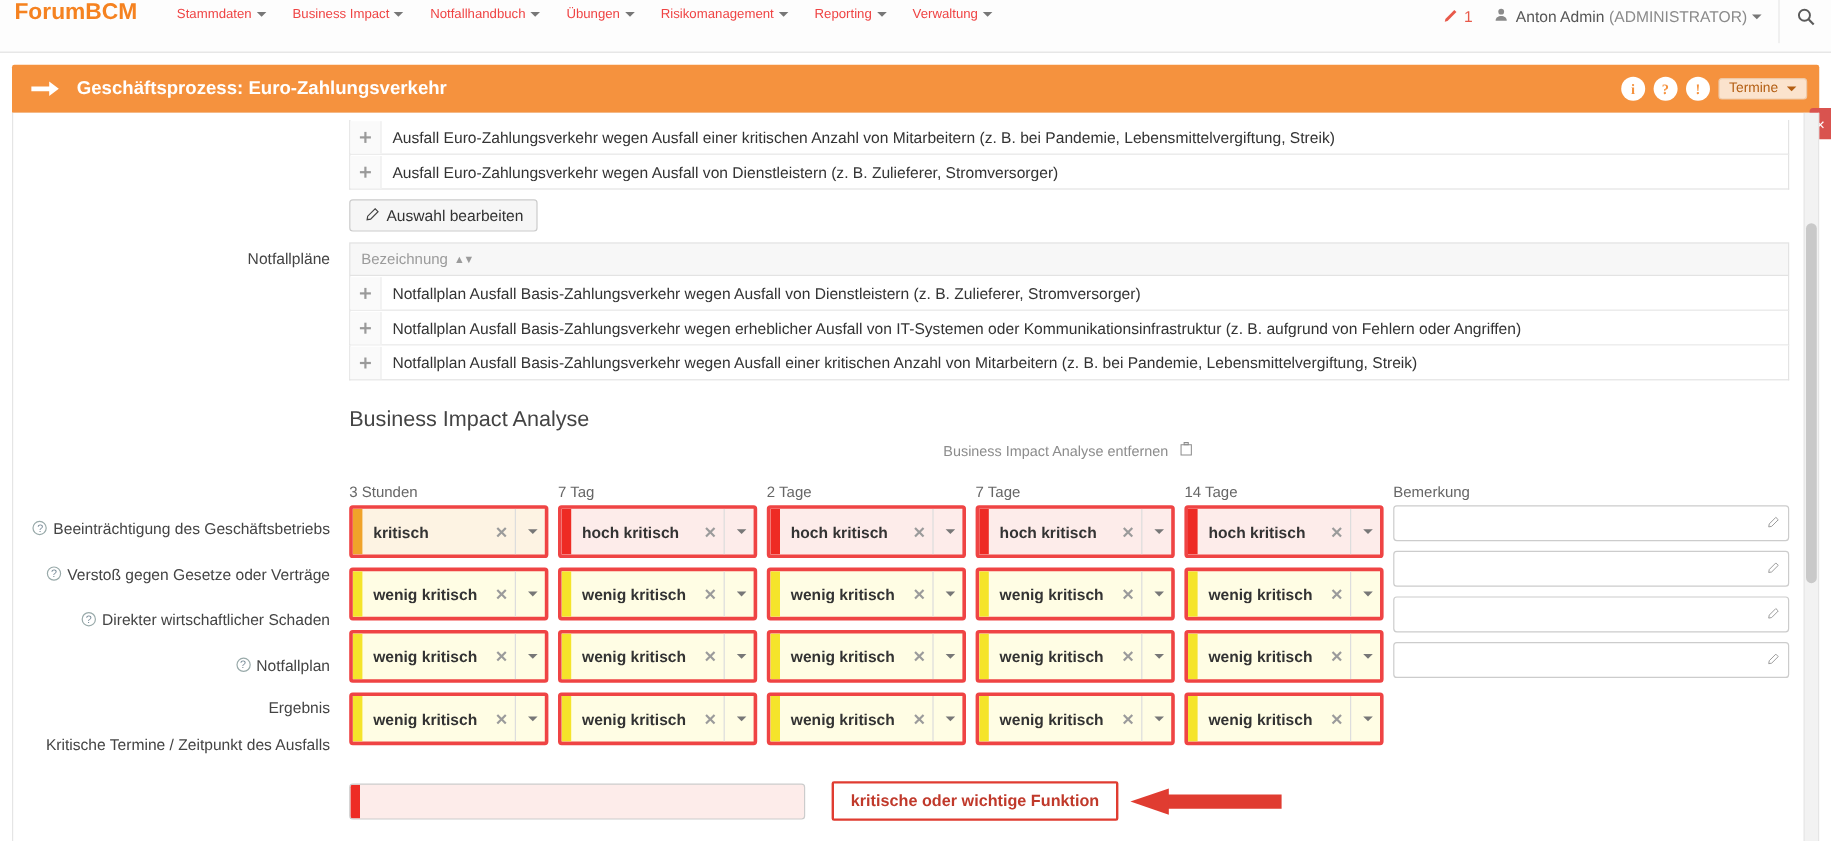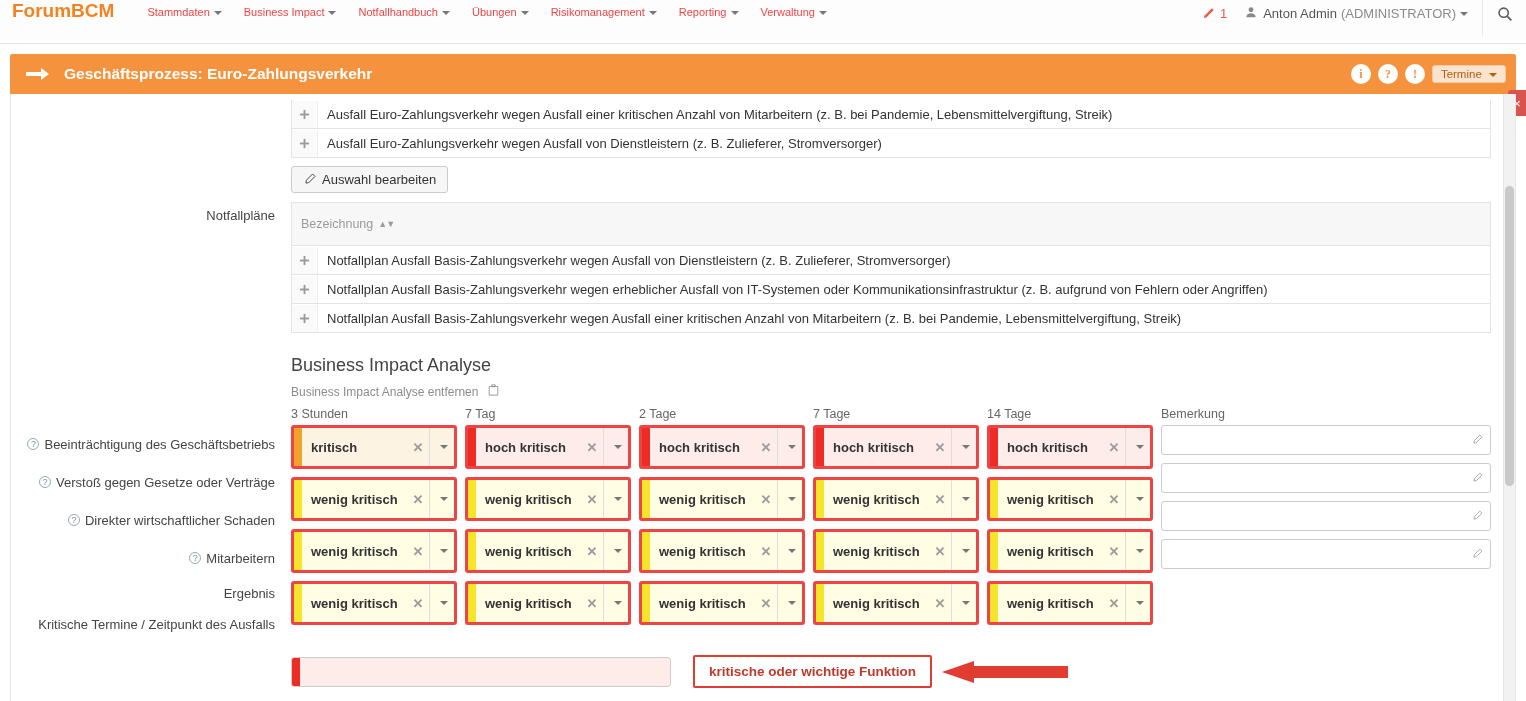--- a/index.html
+++ b/index.html
@@ -177,21 +177,21 @@
     height: 27px;
     border-right: 1px solid #ededed;
     display: flex; align-items: center; justify-content: center;
     color: #9a9a9a;
     background: #fafafa;
   }
   .row-text { padding-left: 9px; white-space: nowrap; overflow: hidden; }
 
   .table-head {
     display: flex; align-items: center;
-    height: 44px;
+    height: 28px;
     background: #f7f7f7;
     border: 1px solid #e3e3e3;
     font-size: 12.5px;
     color: #9b9b9b;
     padding-left: 9px;
   }
   .sort-arrows { margin-left: 5px; font-size: 9px; color: #9b9b9b; letter-spacing:-1px;}
 
   .btn-light {
     display: inline-flex; align-items: center;
@@ -208,25 +208,25 @@
 
   .section-title {
     font-size: 18px;
     color: #444;
     margin: 22px 0 8px 0;
     padding-left: 0;
     font-weight: normal;
   }
 
   .remove-link {
-    text-align: left;
+    text-align: center;
     font-size: 12px;
     color: #8c8c8c;
     padding-right: 2px;
-    margin-bottom: 4px;
+    margin-bottom: 16px;
     cursor: pointer;
   }
   .remove-link .trash { margin-left: 6px; }
 
   
   .bia-grid { display: flex; }
   .bia-labels { width: 270px; min-width: 270px; }
   .bia-cols { flex: 1; display: flex; }
   .bia-col { width: 174px; min-width: 174px; padding-right: 8px; }
   .bia-col.rem { flex: 1; width: auto; min-width: 0; padding-right: 0; }
@@ -523,21 +523,21 @@
           <div class="bia-row-label">
             <span class="qmark">?</span>
             <span>Verstoß gegen Gesetze oder Verträge</span>
           </div>
           <div class="bia-row-label">
             <span class="qmark">?</span>
             <span>Direkter wirtschaftlicher Schaden</span>
           </div>
           <div class="bia-row-label">
             <span class="qmark">?</span>
-            <span>Mitarbeitern</span>
+            <span>Notfallplan</span>
           </div>
           <div class="bia-row-label" style="height:32px">
             <span>Ergebnis</span>
           </div>
           <div class="bia-row-label two-line" style="height:46px;align-items:flex-start;padding-top:8px;text-align:right;display:block">
             <span>Kritische Termine / Zeitpunkt des Ausfalls</span>
           </div>
         </div>
 
         <div class="bia-cols">

